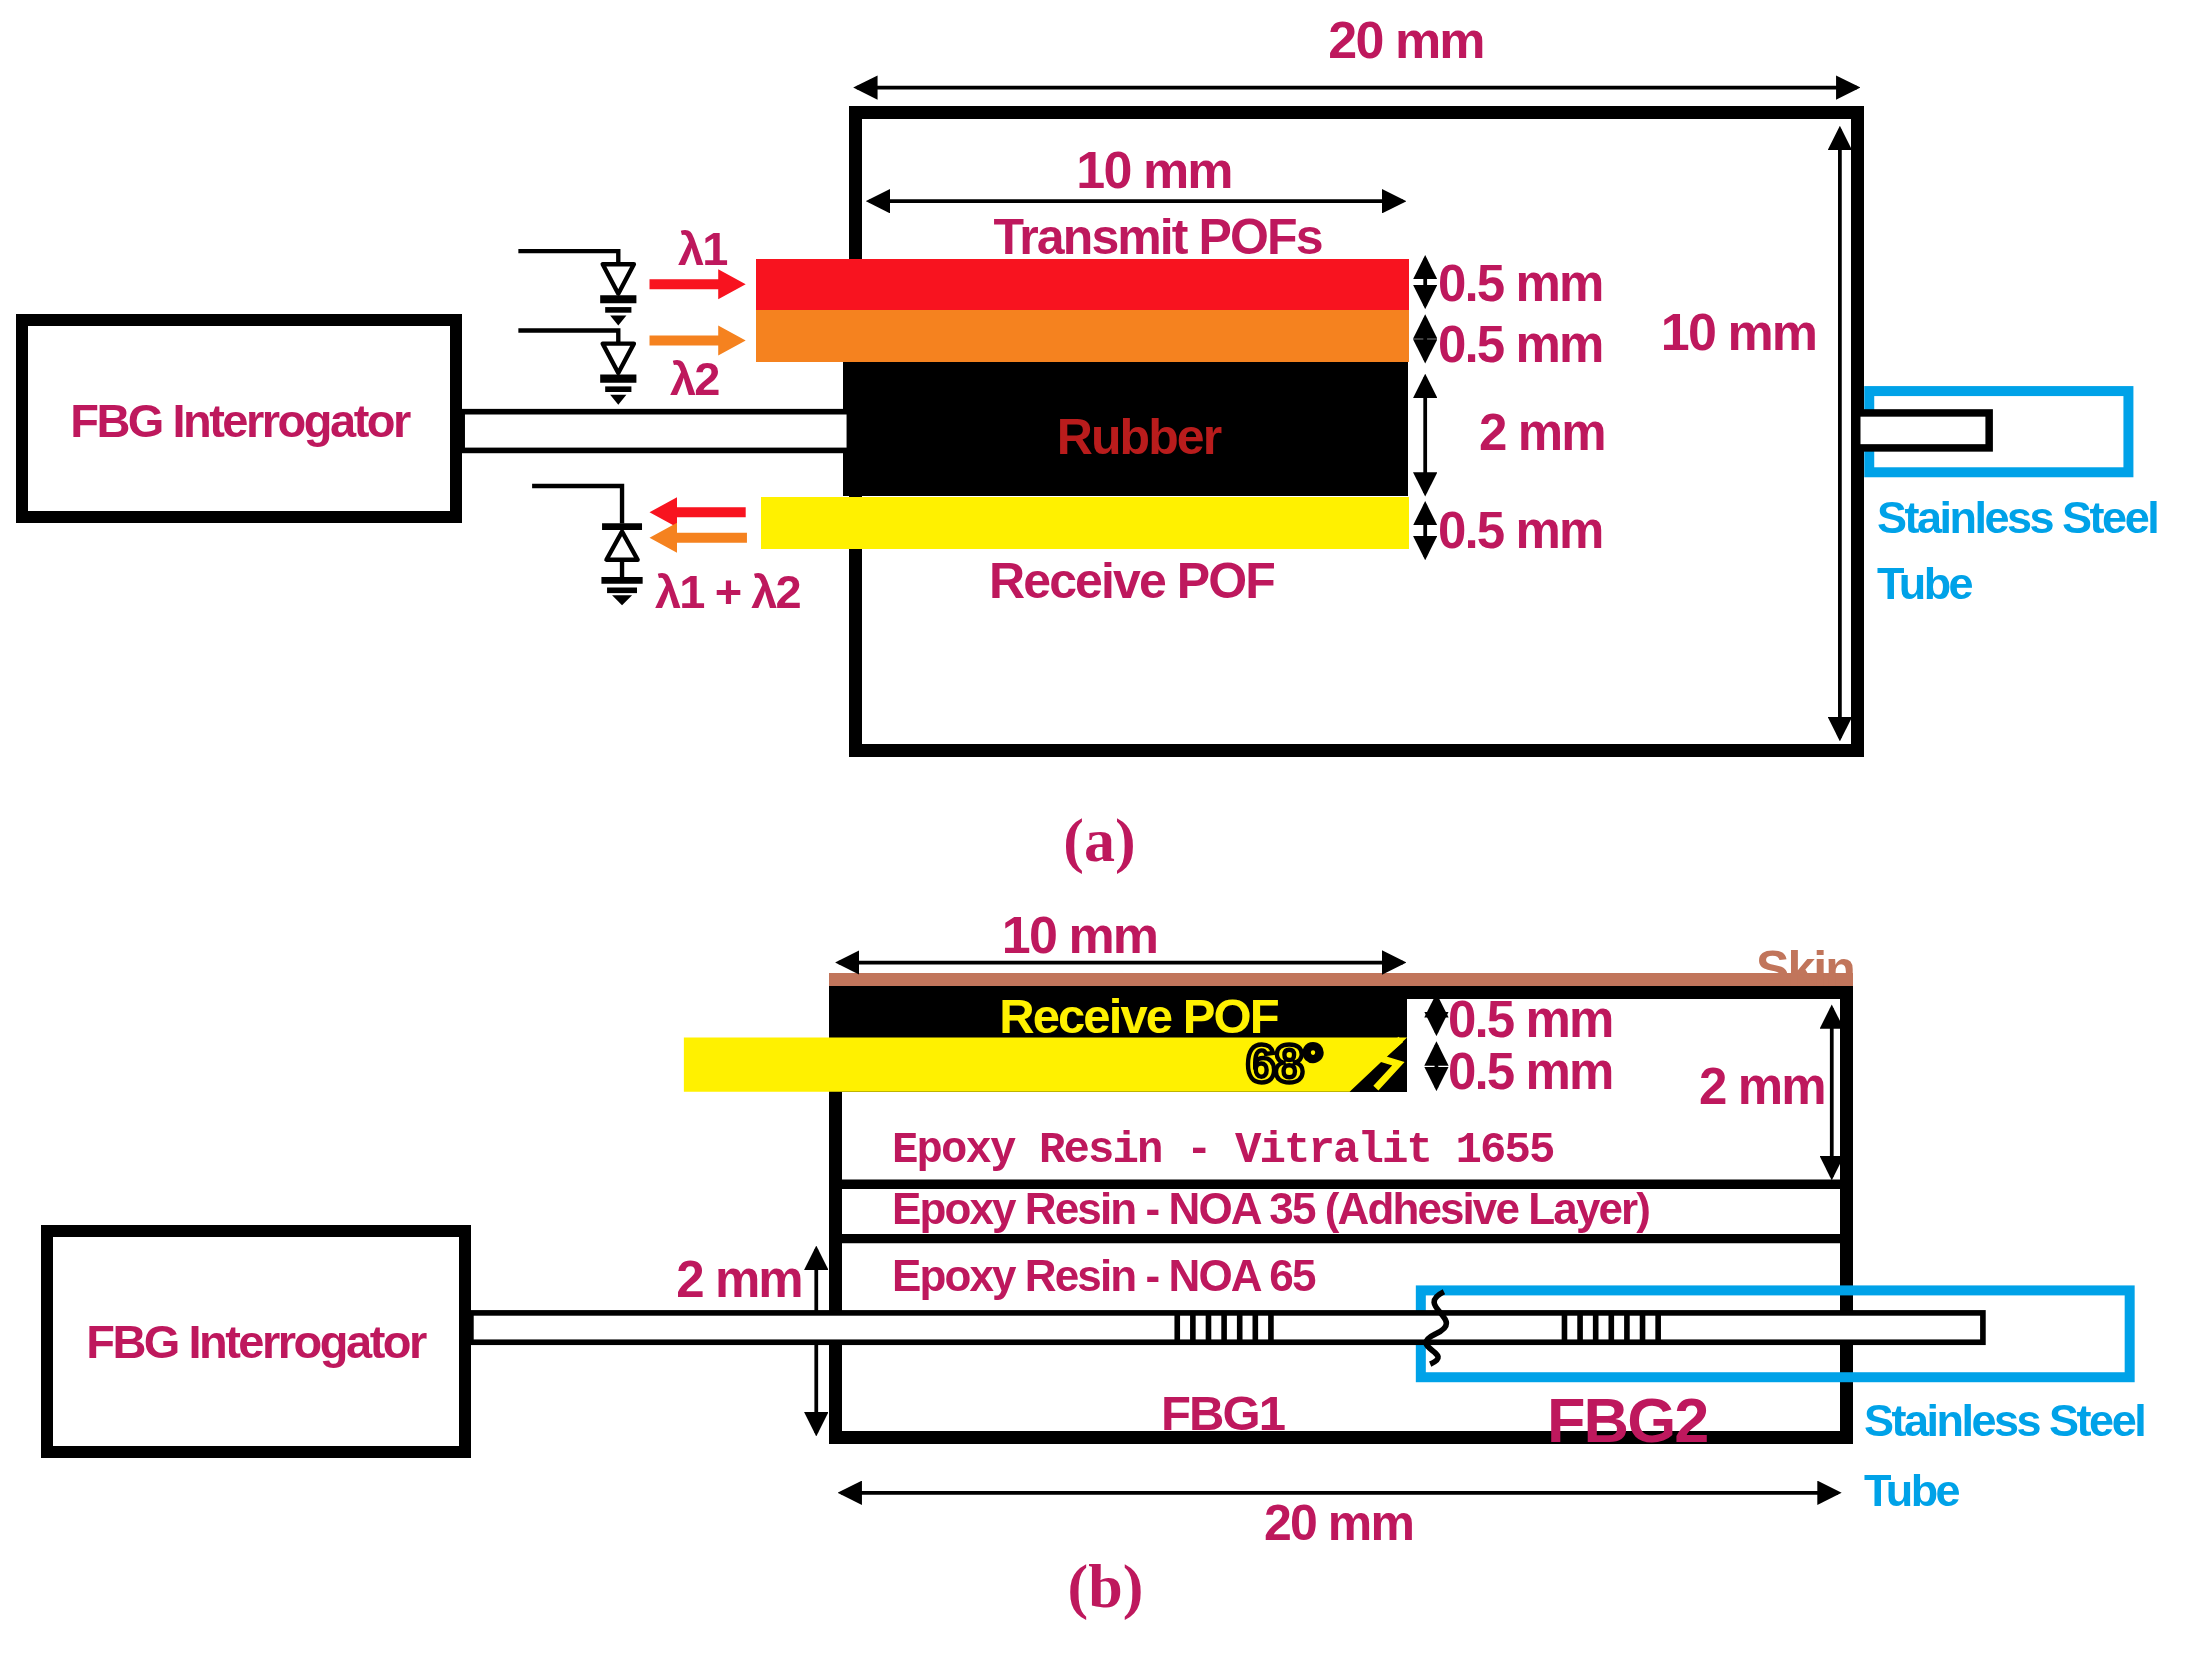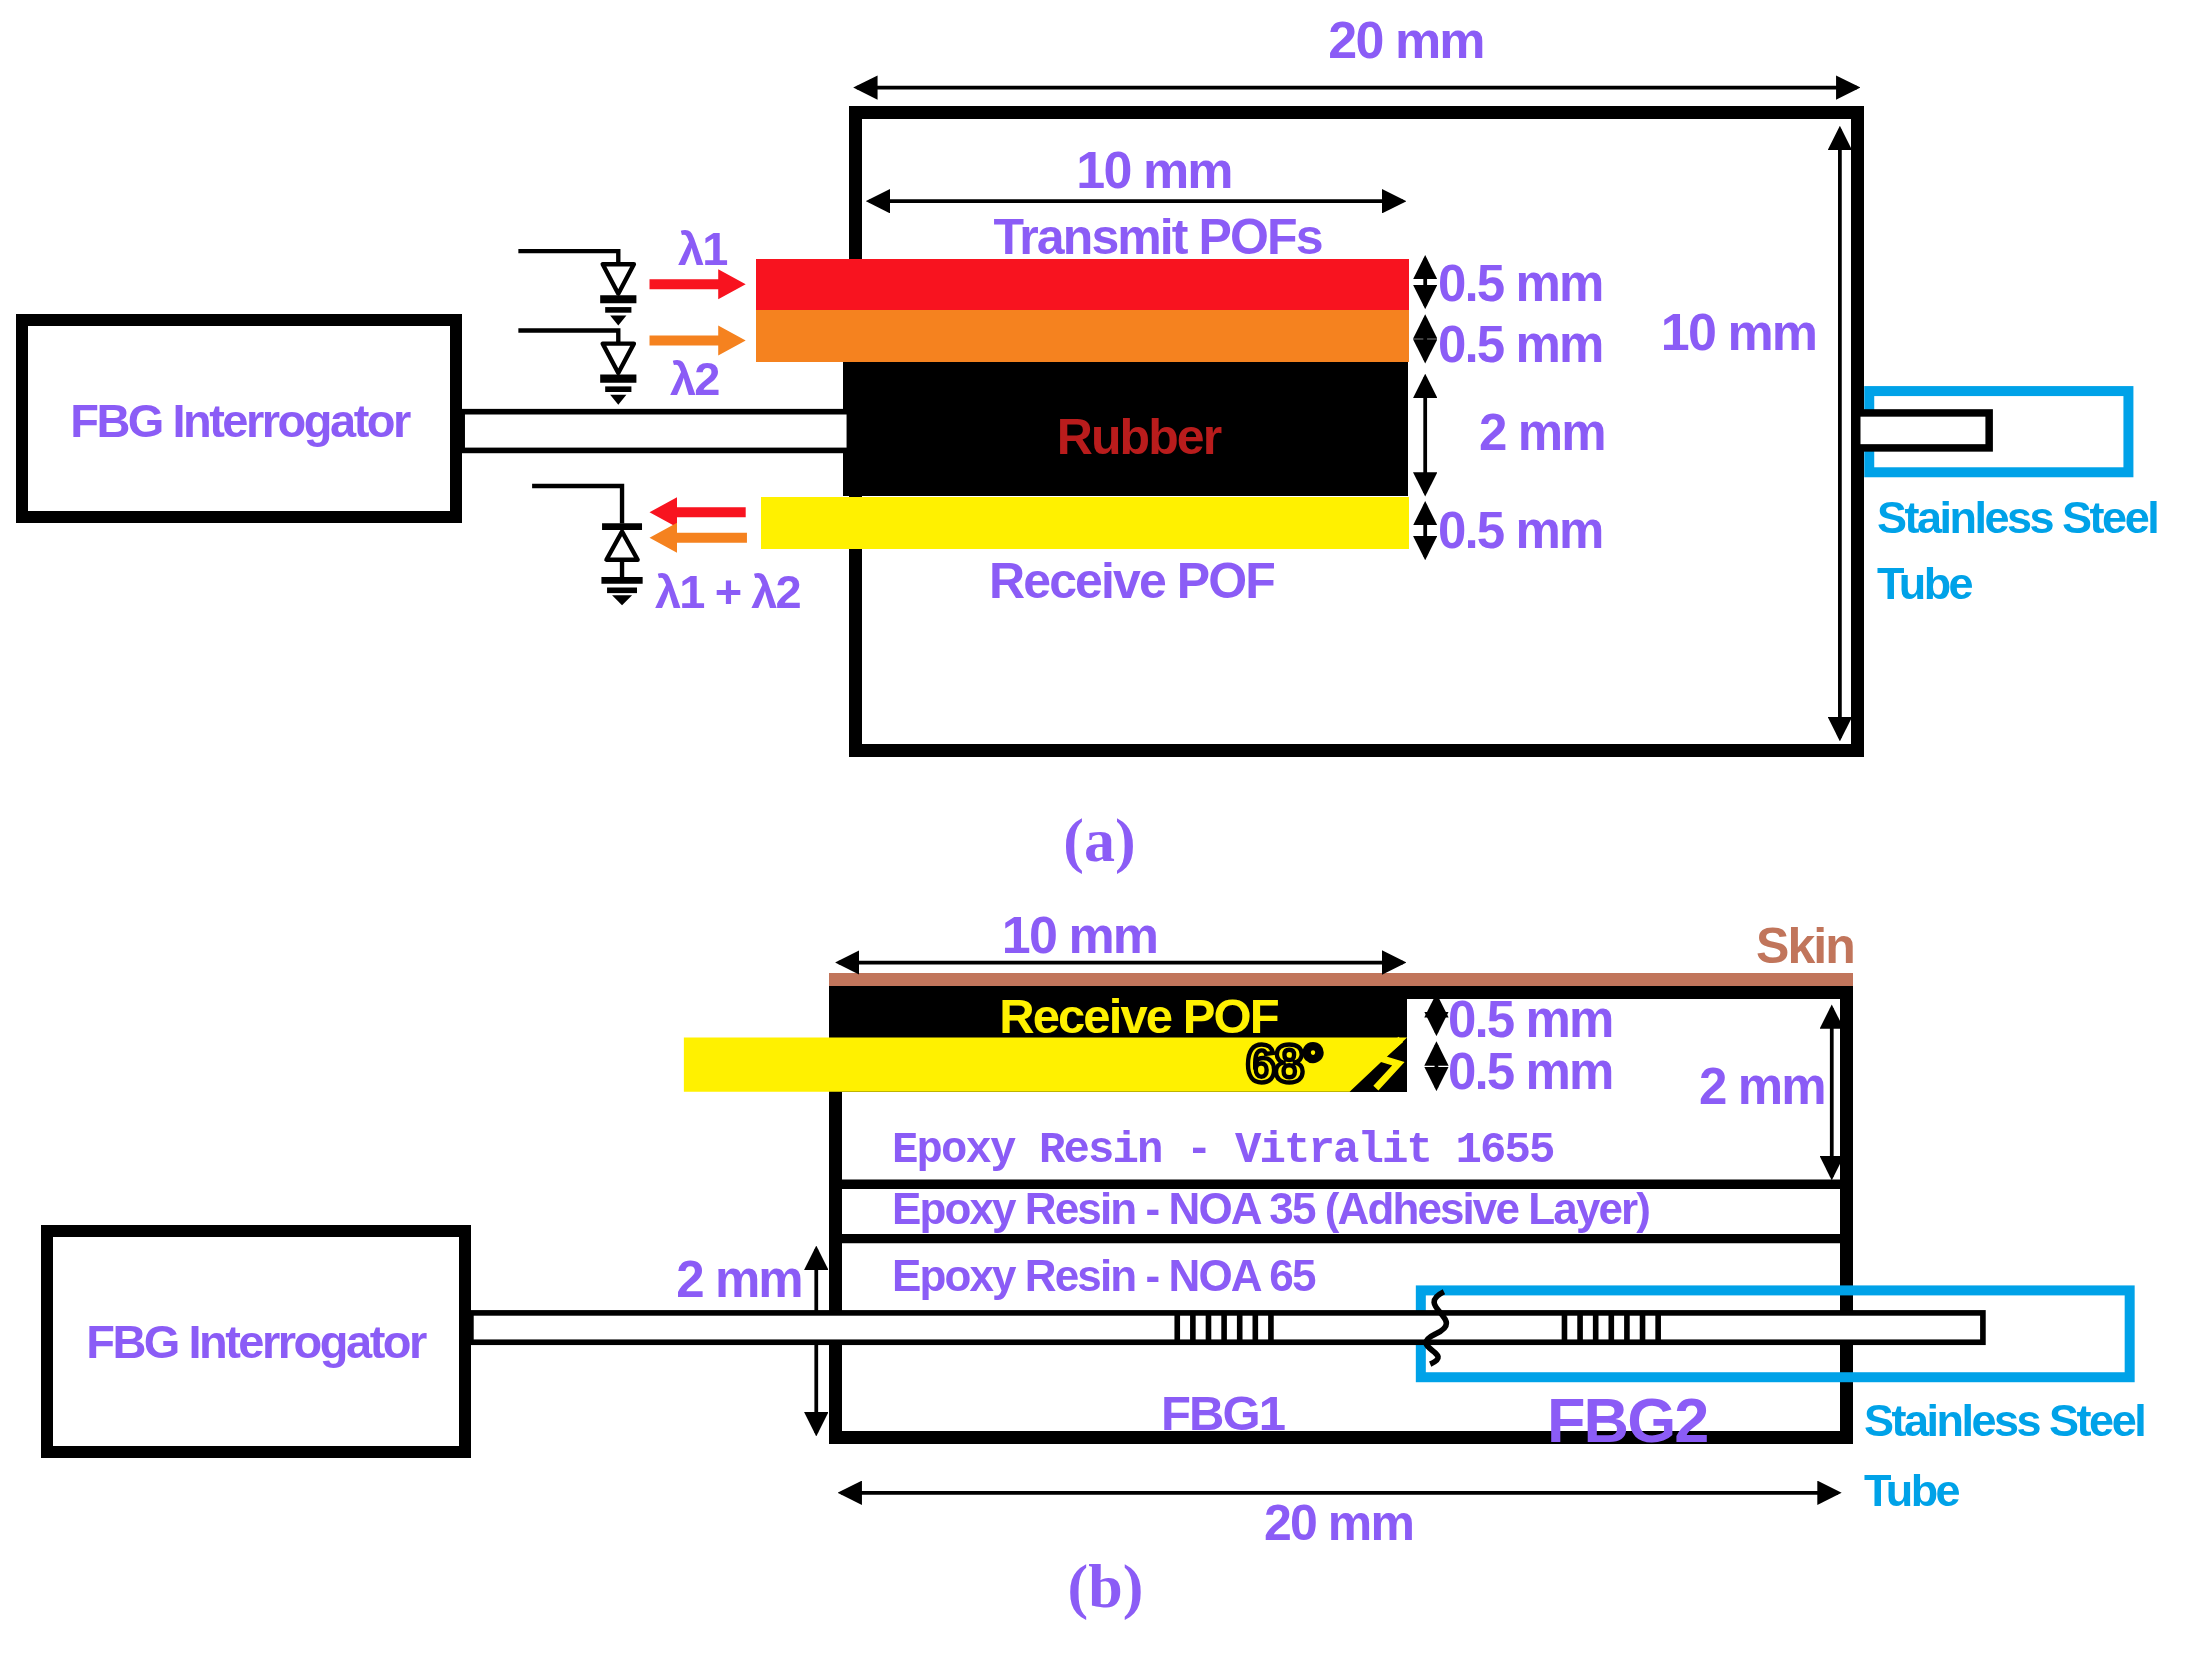--- a/index.html
+++ b/index.html
@@ -2,27 +2,27 @@
 <html style="font-size:10px"><head>
 <meta charset="utf-8">
 <style>
   html,body{margin:0;padding:0;background:#fff;}
   #canvas{position:relative;width:2194px;height:1674px;background:#fff;overflow:hidden;
           font-family:"Liberation Sans",sans-serif;}
   .box{position:absolute;border:13.7px solid #000;background:#fff;box-sizing:border-box;z-index:1;}
   .box20{position:absolute;border:12.5px solid #000;background:#fff;box-sizing:border-box;z-index:1;}
   .bar{position:absolute;z-index:1;}
   #overlay{position:absolute;left:0;top:0;z-index:5;}
-  .t{position:absolute;font-weight:bold;color:#8b5cf6;line-height:1;letter-spacing:-1.9px;
+  .t{position:absolute;font-weight:bold;color:#be185d;line-height:1;letter-spacing:-1.9px;
      white-space:nowrap;z-index:10;}
   .c{text-align:center;}
   .tight{letter-spacing:-2.5px;}
   .ser{font-family:"Liberation Serif","DejaVu Serif",serif;letter-spacing:0;}
   .blue{color:#00A2E8;}
-  .skin{color:#C1755B;}
+  .skin{color:#C1755B;margin-top:23px;}
   .yel{color:#FFF100;}
   .wht{color:#b91c1c;}
   .outlined{-webkit-text-stroke:4.4px #000;}
 </style>
 </head>
 <body>
 
 <div id="canvas">
 
   <div class="box20" style="left:16px;top:314px;width:446px;height:209px;"></div>

